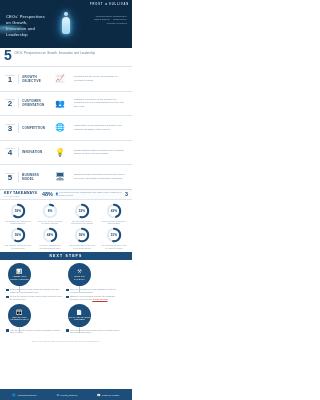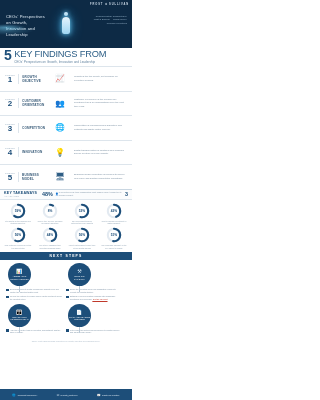--- a/index.html
+++ b/index.html
@@ -200,21 +200,20 @@
     <div class="fig-head"></div>
     <div class="fig-body"></div>
   </div>
   <div class="glow-ring"></div>
   <div class="glow-ring r2"></div>
 </div>
 
 <div class="banner">
   <div class="big5">5</div>
   <div class="banner-txt">
-    <div class="banner-h">KEY FINDINGS FROM</div>
     <div class="banner-sub">CEOs' Perspectives on Growth, Innovation and Leadership</div>
   </div>
 </div>
 
 <div class="findings" id="findings">
     <div class="f-row">
       <div class="f-num">
         <div class="f-num-lbl">FINDING</div>
         <div class="f-num-val">1</div>
       </div>

